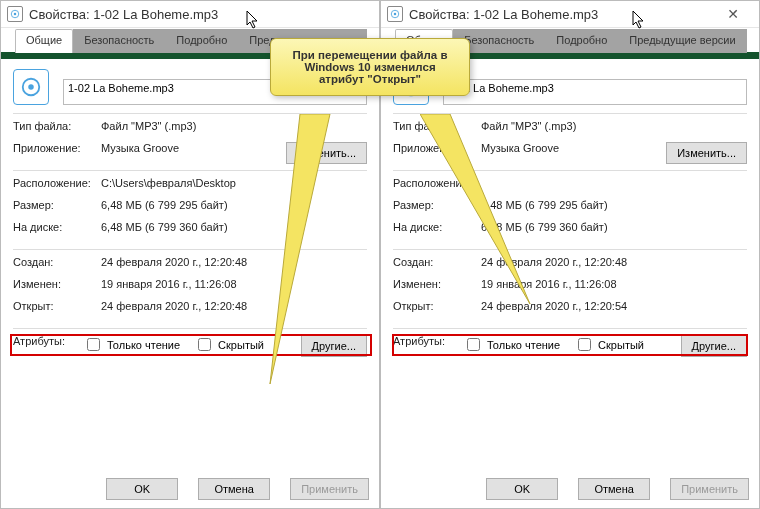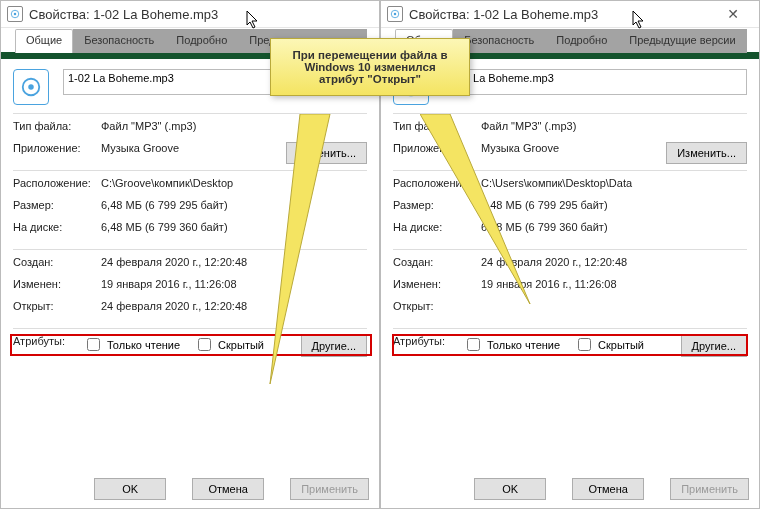--- a/index.html
+++ b/index.html
@@ -8,41 +8,41 @@
 .winL{left:0}.winR{right:0}
 .titlebar{height:26px;display:flex;align-items:center;padding:0 6px;border-bottom:1px solid #e6e6e6;position:relative}
 .titlebar .ti{width:14px;height:14px;border:1px solid #888;border-radius:2px;margin-right:6px;display:flex;align-items:center;justify-content:center}
 .titlebar .ti svg{width:10px;height:10px}
 .titlebar .tt{flex:1;font-size:13px;color:#333}
 .closebtn{width:40px;height:26px;display:flex;align-items:center;justify-content:center;color:#555;font-size:14px;cursor:default}
 .tabs{display:flex;border-bottom:7px solid #14532d;height:24px;padding-left:14px}
 .tab{padding:4px 10px 3px;border:1px solid transparent;border-bottom:none;position:relative;top:1px;color:#333;background:#a3a3a3;cursor:default}
 .tab.active{background:#fff;border-color:#bbb;border-radius:2px 2px 0 0}
 .body{padding:10px 12px 0 12px}
-.filehdr{display:flex;align-items:flex-start;margin-bottom:8px}
+.filehdr{display:flex;align-items:flex-end;margin-bottom:8px}
 .bigicon{width:34px;height:34px;border:1px solid #4aa3df;border-radius:4px;display:flex;align-items:center;justify-content:center;margin-right:14px}
 .bigicon svg{width:22px;height:22px;stroke:#4aa3df;fill:none;stroke-width:2}
 .fname{flex:1;border:1px solid #bbb;height:20px;padding:2px 4px;background:#fff}
 hr.sep{border:none;border-top:1px solid #ddd;margin:6px 0}
 .row{display:flex;min-height:22px}
 .lbl{width:88px;color:#222}
 .val{flex:1;color:#222}
 .btn{background:#e1e1e1;border:1px solid #adadad;padding:2px 10px;height:22px;box-sizing:border-box;cursor:default;font-size:11px}
 .attrrow{display:flex;align-items:flex-start;gap:4px}
 .attrrow .lbl{width:66px}
 .attrrow label{display:flex;align-items:center;gap:4px;margin-right:10px}
 .attrrow input[type=checkbox]{width:13px;height:13px}
-.btnbar{position:absolute;bottom:8px;right:10px;display:flex;gap:26px}
+.btnbar{position:absolute;bottom:8px;right:10px;display:flex;gap:20px}
 .btnbar .btn{min-width:72px;text-align:center}
 .btn.disabled{color:#9a9a9a}
 .hl{border:2px solid #d40000;position:absolute;box-sizing:border-box;pointer-events:none}
 .hlL{left:10px;width:362px;top:334px;height:22px}
 .hlR{left:392px;width:356px;top:334px;height:22px}
 .callout{position:absolute;z-index:5;pointer-events:none}
-.callout .bubble{position:absolute;left:0;top:0;width:200px;padding:10px 12px;background:linear-gradient(180deg,#fcf7b6 0%,#f4e462 100%);border:1px solid #b9a93a;border-radius:0;box-shadow:2px 2px 6px rgba(0,0,0,.25);text-align:center;font-weight:bold;font-size:11.5px;color:#333;box-sizing:border-box}
+.callout .bubble{position:absolute;left:0;top:0;width:200px;padding:10px 12px;background:linear-gradient(180deg,#fcf7b6 0%,#f4e462 100%);border:1px solid #b9a93a;border-radius:6px;box-shadow:2px 2px 6px rgba(0,0,0,.25);text-align:center;font-weight:bold;font-size:11.5px;color:#333;box-sizing:border-box}
 .callout svg.tail{position:absolute}
 .cursor{position:absolute;width:14px;height:20px;pointer-events:none;z-index:6}
 .cursor svg{width:14px;height:20px}
 </style>
 </head>
 <body>
 <div class="stage">
 
 <div class="win winL">
   <div class="titlebar">
@@ -76,21 +76,21 @@
           <span class="val">Файл "MP3" (.mp3)</span>
         </div>
     <div class="row">
           <span class="lbl">Приложение:</span>
           <span class="val">Музыка Groove</span>
           <button class="btn">Изменить...</button>
         </div>
     <hr class="sep">
     <div class="row">
           <span class="lbl">Расположение:</span>
-          <span class="val">C:\Groove\компик\Desktop</span>
+          <span class="val">C:\Users\февраля\Desktop</span>
         </div>
     <div class="row">
           <span class="lbl">Размер:</span>
           <span class="val">6,48 МБ (6 799 295 байт)</span>
         </div>
     <div class="row">
           <span class="lbl">На диске:</span>
           <span class="val">6,48 МБ (6 799 360 байт)</span>
         </div>
     <hr class="sep">
@@ -161,41 +161,41 @@
           <span class="val">Файл "MP3" (.mp3)</span>
         </div>
     <div class="row">
           <span class="lbl">Приложение:</span>
           <span class="val">Музыка Groove</span>
           <button class="btn">Изменить...</button>
         </div>
     <hr class="sep">
     <div class="row">
           <span class="lbl">Расположение:</span>
-          <span class="val">C:\Users\компик\Desktop\Data</span>
         </div>
     <div class="row">
           <span class="lbl">Размер:</span>
           <span class="val">6,48 МБ (6 799 295 байт)</span>
         </div>
     <div class="row">
           <span class="lbl">На диске:</span>
           <span class="val">6,48 МБ (6 799 360 байт)</span>
         </div>
     <hr class="sep">
     <div class="row">
           <span class="lbl">Создан:</span>
           <span class="val">24 февраля 2020 г., 12:20:48</span>
         </div>
     <div class="row">
           <span class="lbl">Изменен:</span>
           <span class="val">19 января 2016 г., 11:26:08</span>
         </div>
     <div class="row">
           <span class="lbl">Открыт:</span>
+          <span class="val">24 февраля 2020 г., 12:20:54</span>
         </div>
     <hr class="sep">
     <div class="attrrow">
       <span class="lbl">Атрибуты:</span>
       <label>
             <input type="checkbox" style="">
             <span>Только чтение</span>
           </label>
       <label>
             <input type="checkbox" style="">

